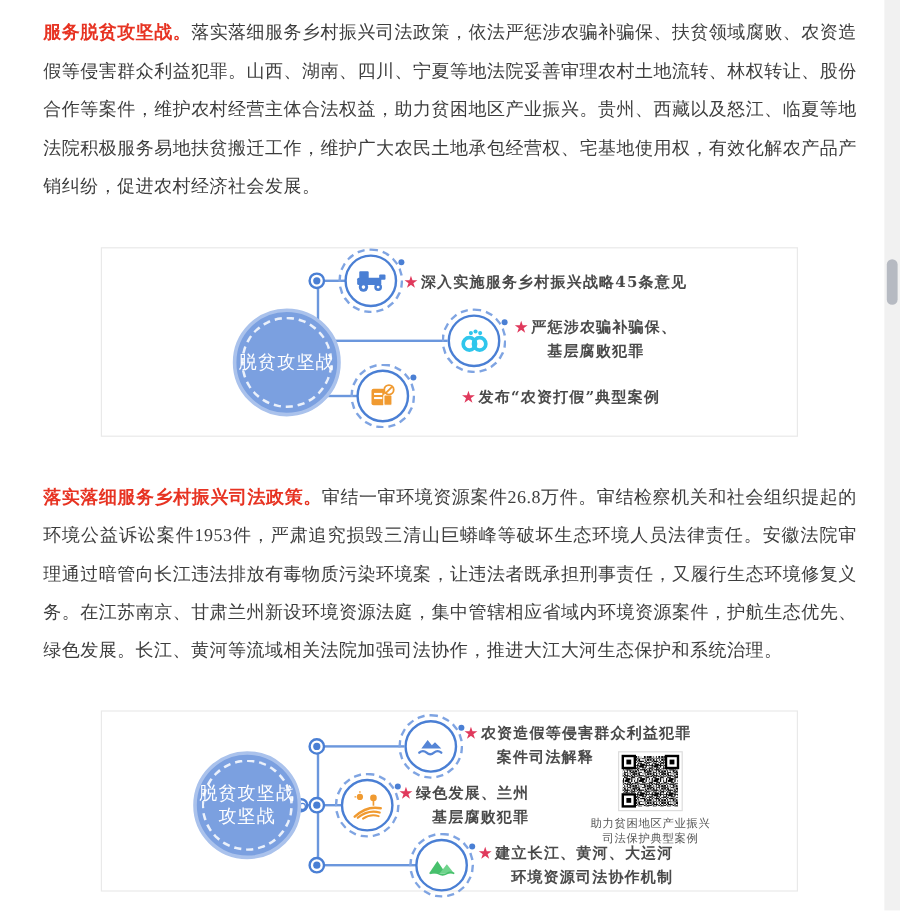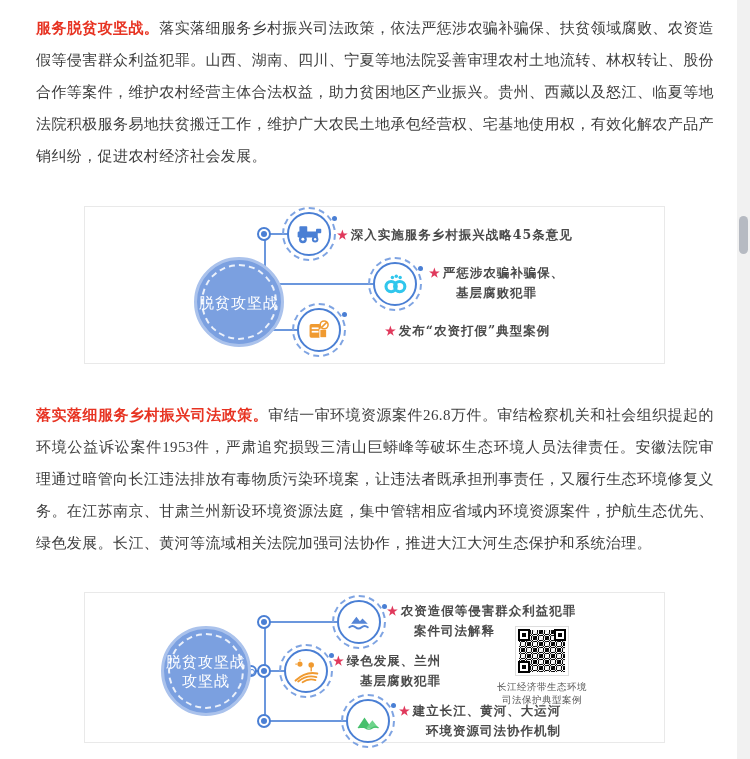--- a/index.html
+++ b/index.html
@@ -233,21 +233,21 @@
     </div>
 
     <div class="qr" style="left:430px; top:33px;">
       <div class="mod1"></div>
       <div class="mod2"></div>
       <div class="finder" style="left:2px; top:2px;"></div>
       <div class="finder" style="right:2px; top:2px;"></div>
       <div class="finder" style="left:2px; bottom:2px;"></div>
     </div>
     <div class="qrcap" style="left:392px; top:87px;">
-      <div>长江经济带生态环境</div>
+      <div>助力贫困地区产业振兴</div>
       <div>司法保护典型案例</div>
     </div>
   </div>
 
   <div class="sb-track">
     <div class="sb-thumb"></div>
   </div>
 
 </div>
 

